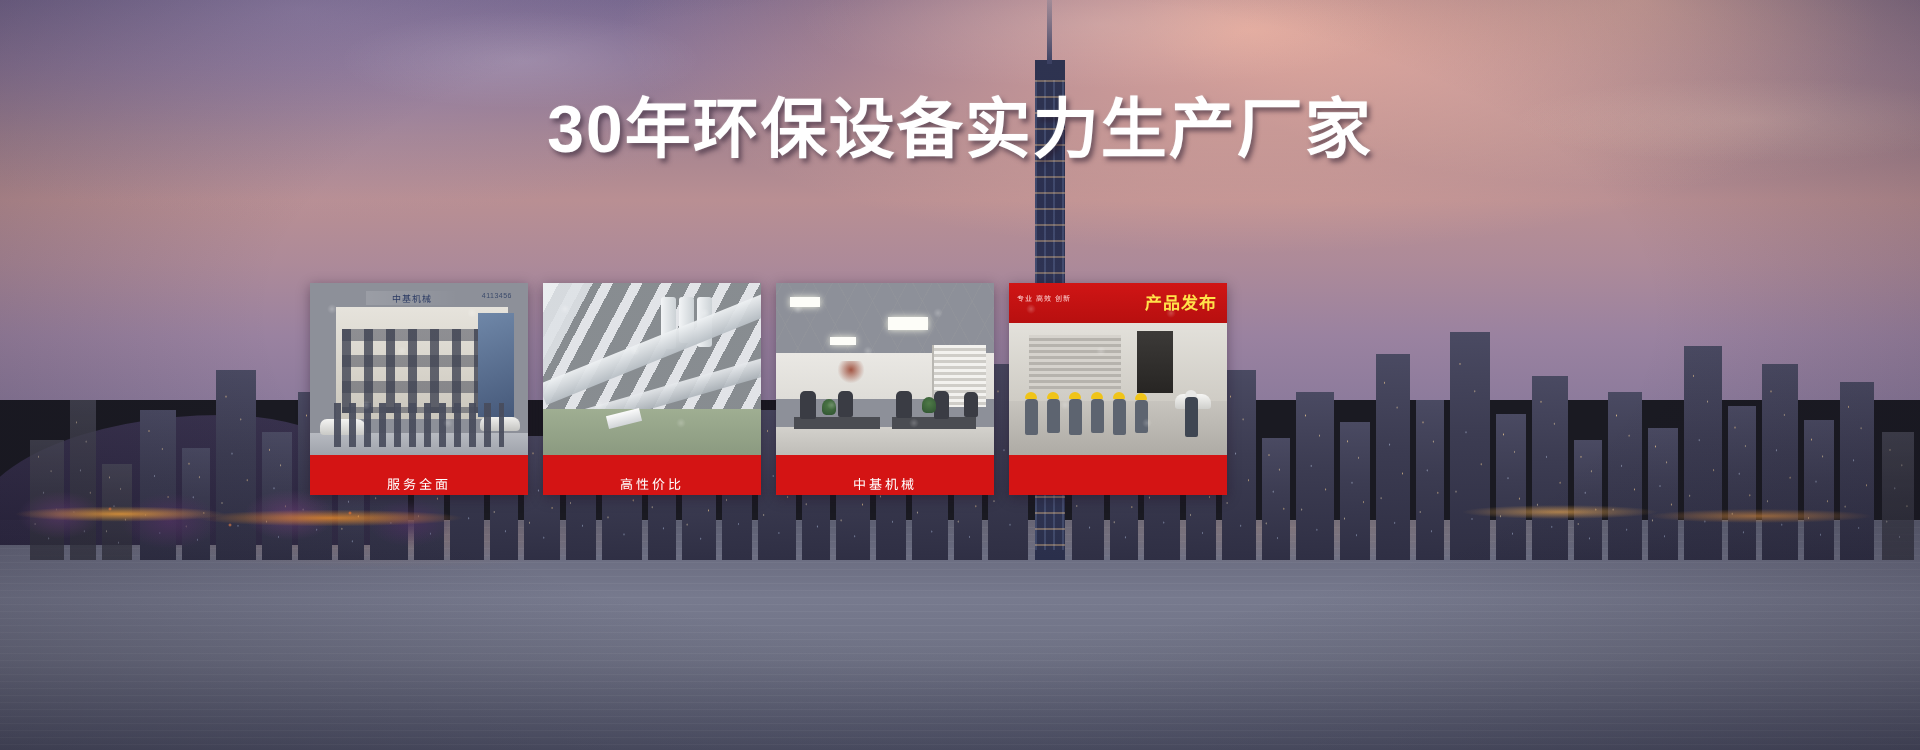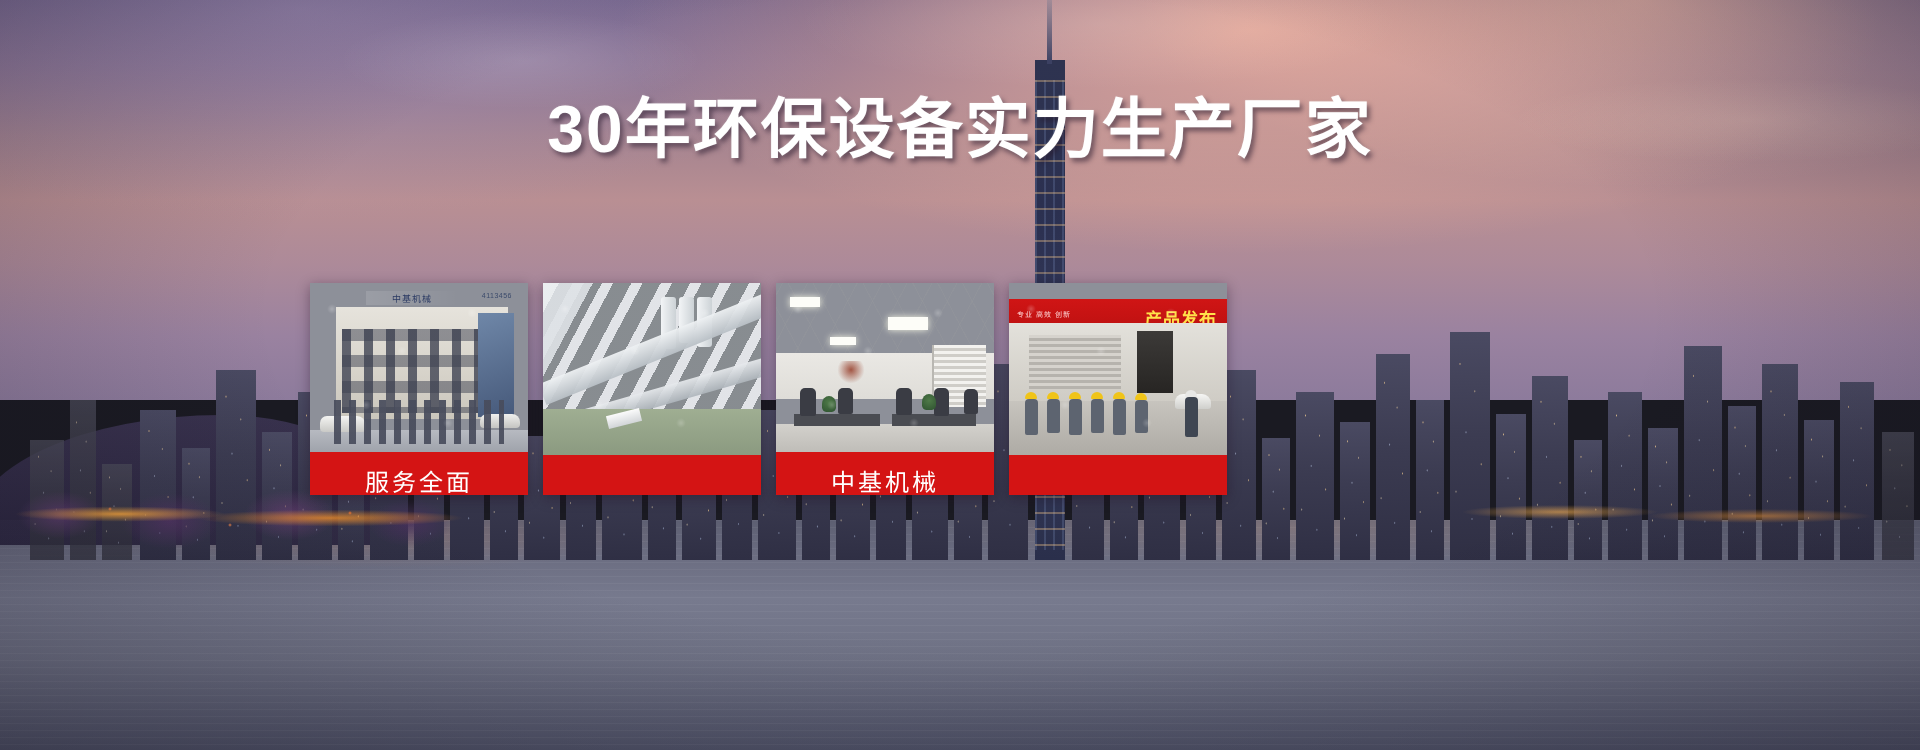--- a/index.html
+++ b/index.html
@@ -125,21 +125,21 @@
     width:218px;height:212px;background:#d41414;
     box-shadow:0 3px 12px rgba(30,10,30,.4);
     display:flex;flex-direction:column;
   }
   .card .photo{
     position:relative;width:100%;height:172px;overflow:hidden;
     background:#8d9099;
   }
   .card .label{
     flex:1;display:flex;align-items:center;justify-content:center;
-    color:#fff;font-size:24px;letter-spacing:3px;line-height:1;margin-top:19px;
+    color:#fff;font-size:13px;letter-spacing:3px;line-height:1;margin-top:19px;
   }
   .wm{
     position:absolute;inset:0;pointer-events:none;opacity:.28;
     background-image:
       radial-gradient(8px 8px at 22px 26px, rgba(255,255,255,.85), rgba(255,255,255,0) 62%),
       radial-gradient(8px 8px at 92px 68px, rgba(255,255,255,.8), rgba(255,255,255,0) 62%),
       radial-gradient(8px 8px at 162px 30px, rgba(255,255,255,.8), rgba(255,255,255,0) 62%),
       radial-gradient(8px 8px at 56px 122px, rgba(255,255,255,.75), rgba(255,255,255,0) 62%),
       radial-gradient(8px 8px at 138px 140px, rgba(255,255,255,.75), rgba(255,255,255,0) 62%);
   }
@@ -206,21 +206,21 @@
     border-left:2px solid #b9b7b2;}
   .p3 .desk{position:absolute;bottom:26px;height:12px;background:#4a4c52;}
   .p3 .person{position:absolute;border-radius:5px 5px 2px 2px;background:#3a3c44;}
   .p3 .plant{position:absolute;width:14px;height:16px;border-radius:50% 50% 30% 30%;
     background:radial-gradient(circle at 50% 40%,#4f7a48,#2e5230);}
   .p3 .floor{position:absolute;left:0;bottom:0;width:100%;height:28px;
     background:linear-gradient(180deg,#d3d1cc,#bfbdb8);}
 
   
   .p4{background:linear-gradient(180deg,#d8d5cf 0%,#cfccc6 48%,#b9b6b0 100%);}
-  .p4 .banner{position:absolute;left:0;top:16px;width:100%;height:42px;
+  .p4 .banner{position:absolute;left:0;top:0;width:100%;height:42px;
     background:linear-gradient(180deg,#d01515,#b60f0f);}
   .p4 .banner .bt{position:absolute;right:10px;top:6px;color:#ffe24a;
     font-size:17px;font-weight:bold;letter-spacing:1px;}
   .p4 .banner .bl{position:absolute;left:8px;top:10px;color:#ffd9d9;font-size:7px;letter-spacing:1px;}
   .p4 .shed{position:absolute;left:0;top:40px;width:100%;height:78px;
     background:linear-gradient(180deg,#e3e1db,#cfccc5);}
   .p4 .door{position:absolute;left:128px;top:48px;width:36px;height:62px;
     background:linear-gradient(180deg,#3c3a38,#272523);}
   .p4 .shutter{position:absolute;left:20px;top:52px;width:92px;height:54px;
     background:repeating-linear-gradient(180deg,#d6d3cd 0 3px,#b6b3ad 3px 6px);}
@@ -328,20 +328,21 @@
         <div class="strip"></div>
         <div class="tank" style="left:118px;"></div>
         <div class="tank" style="left:136px;height:46px;"></div>
         <div class="tank" style="left:154px;height:50px;"></div>
         <div class="belt"></div>
         <div class="belt2"></div>
         <div class="yard"></div>
         <div class="truck"></div>
         <div class="wm"></div>
       </div>
+      <div class="label">高性价比</div>
     </div>
 
     <div class="card">
       <div class="photo p3">
         <div class="ceil"></div>
         <div class="lamp" style="left:14px;top:14px;width:30px;height:10px;"></div>
         <div class="lamp" style="left:112px;top:34px;width:40px;height:13px;"></div>
         <div class="lamp" style="left:54px;top:54px;width:26px;height:8px;"></div>
         <div class="wall"></div>
         <div class="logo"></div>

